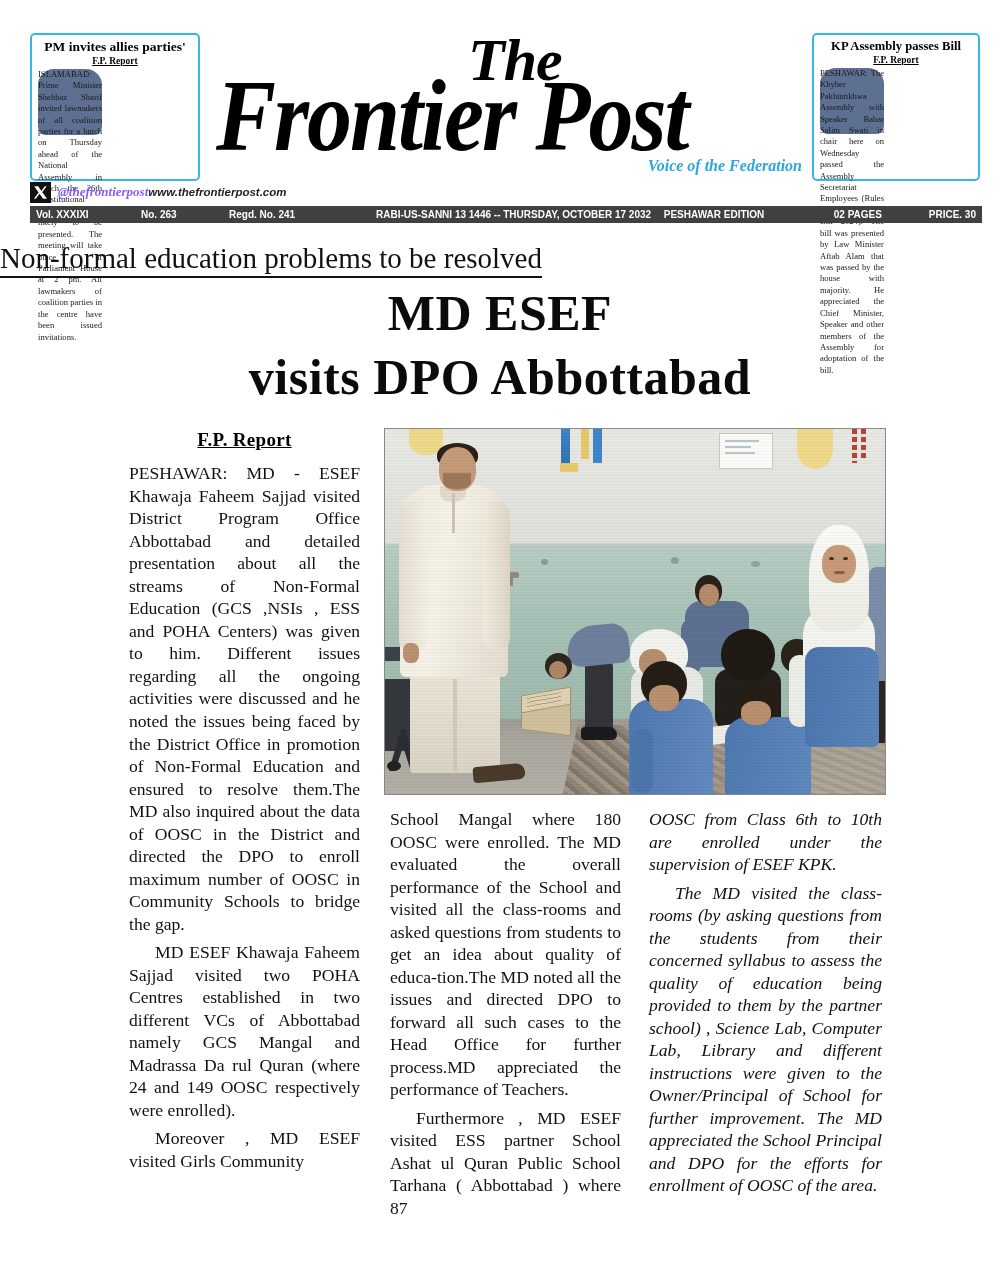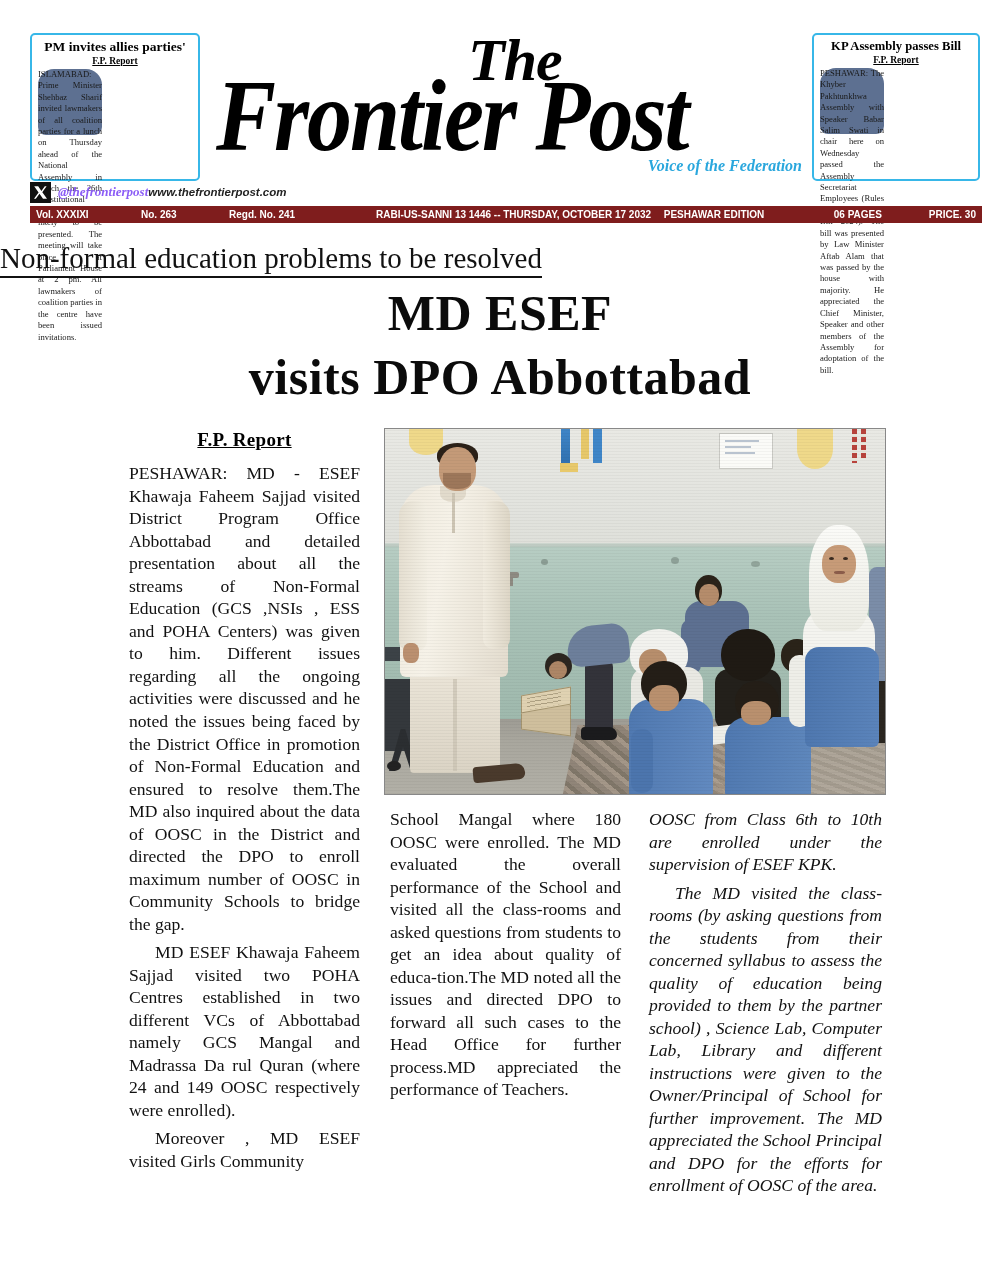--- a/index.html
+++ b/index.html
@@ -149,21 +149,21 @@
     font-size: 11.5px;
     color: #222;
   }
   
   .infobar {
     position: absolute;
     left: 30px;
     top: 206px;
     width: 952px;
     height: 17px;
-    background: #7f1d1d;
+    background: #404040;
     color: #ffffff;
     font-family: "Liberation Sans", sans-serif;
     font-weight: bold;
     font-size: 10px;
     display: flex;
     align-items: center;
     box-sizing: border-box;
     padding: 0 6px;
   }
   .infobar span { white-space: nowrap; }
@@ -528,21 +528,21 @@
     <div class="handle">@thefrontierpost</div>
     <div class="site">www.thefrontierpost.com</div>
   </div>
 
   <div class="infobar">
     <span class="ib-vol">Vol. XXXIXI</span>
     <span class="ib-no">No. 263</span>
     <span class="ib-regd">Regd. No. 241</span>
     <span class="ib-date">RABI-US-SANNI 13 1446 -- THURSDAY, OCTOBER 17 2032</span>
     <span class="ib-ed">PESHAWAR EDITION</span>
-    <span class="ib-pages">06 PAGES</span>
+    <span class="ib-pages">02 PAGES</span>
     <span class="ib-price">PRICE. 30</span>
   </div>
 
   <div class="kicker">
     <span>Non-formal education problems to be resolved</span>
   </div>
   <div class="headline">
     <span class="hl-line">MD ESEF</span>
     <span class="hl-line">visits DPO Abbottabad</span>
   </div>
@@ -645,20 +645,21 @@
 
   <div class="article">
     <div class="col col1">
       <div class="byline">F.P. Report</div>
       <p>PESHAWAR: MD - ESEF Khawaja Faheem Sajjad visited District Program Office Abbottabad and detailed presentation about all the streams of Non-Formal Education (GCS ,NSIs , ESS and POHA Centers) was given to him. Different issues regarding all the ongoing  activities were discussed and he noted the issues being faced by the District Office in promotion of Non-Formal Education and ensured to resolve them.The MD also inquired about the data of OOSC in the District and directed the DPO to enroll maximum number of OOSC in Community Schools to bridge the gap.</p>
       <p class="indent">MD ESEF Khawaja Faheem Sajjad visited two POHA Centres established in two different VCs of Abbottabad namely GCS Mangal and Madrassa Da rul Quran (where 24 and 149 OOSC respectively were enrolled).</p>
       <p class="indent">Moreover , MD ESEF visited Girls Community</p>
     </div>
     <div class="col col2">
       <p>School Mangal where 180 OOSC  were enrolled. The MD evaluated the overall performance of the School and visited all the class-rooms and asked questions from students to get an idea about quality of educa-tion.The MD noted all the issues and directed DPO to forward all such cases to the Head Office for further process.MD appreciated the performance of Teachers.</p>
+      <p class="indent">Furthermore , MD ESEF visited ESS partner School Ashat ul Quran Public School Tarhana ( Abbottabad ) where 87</p>
     </div>
     <div class="col col3">
       <p>OOSC from Class 6th to 10th are enrolled under the supervision of ESEF KPK.</p>
       <p class="indent">The MD visited the class-rooms (by asking questions from the students from their concerned syllabus to assess the quality of education being provided to them by the partner school) , Science Lab, Computer Lab, Library and different instructions were given to the Owner/Principal of School for further improvement. The MD appreciated the School Principal and DPO for the efforts for enrollment of OOSC of the area.</p>
     </div>
   </div>
 
 </div>
 
 </body></html>

